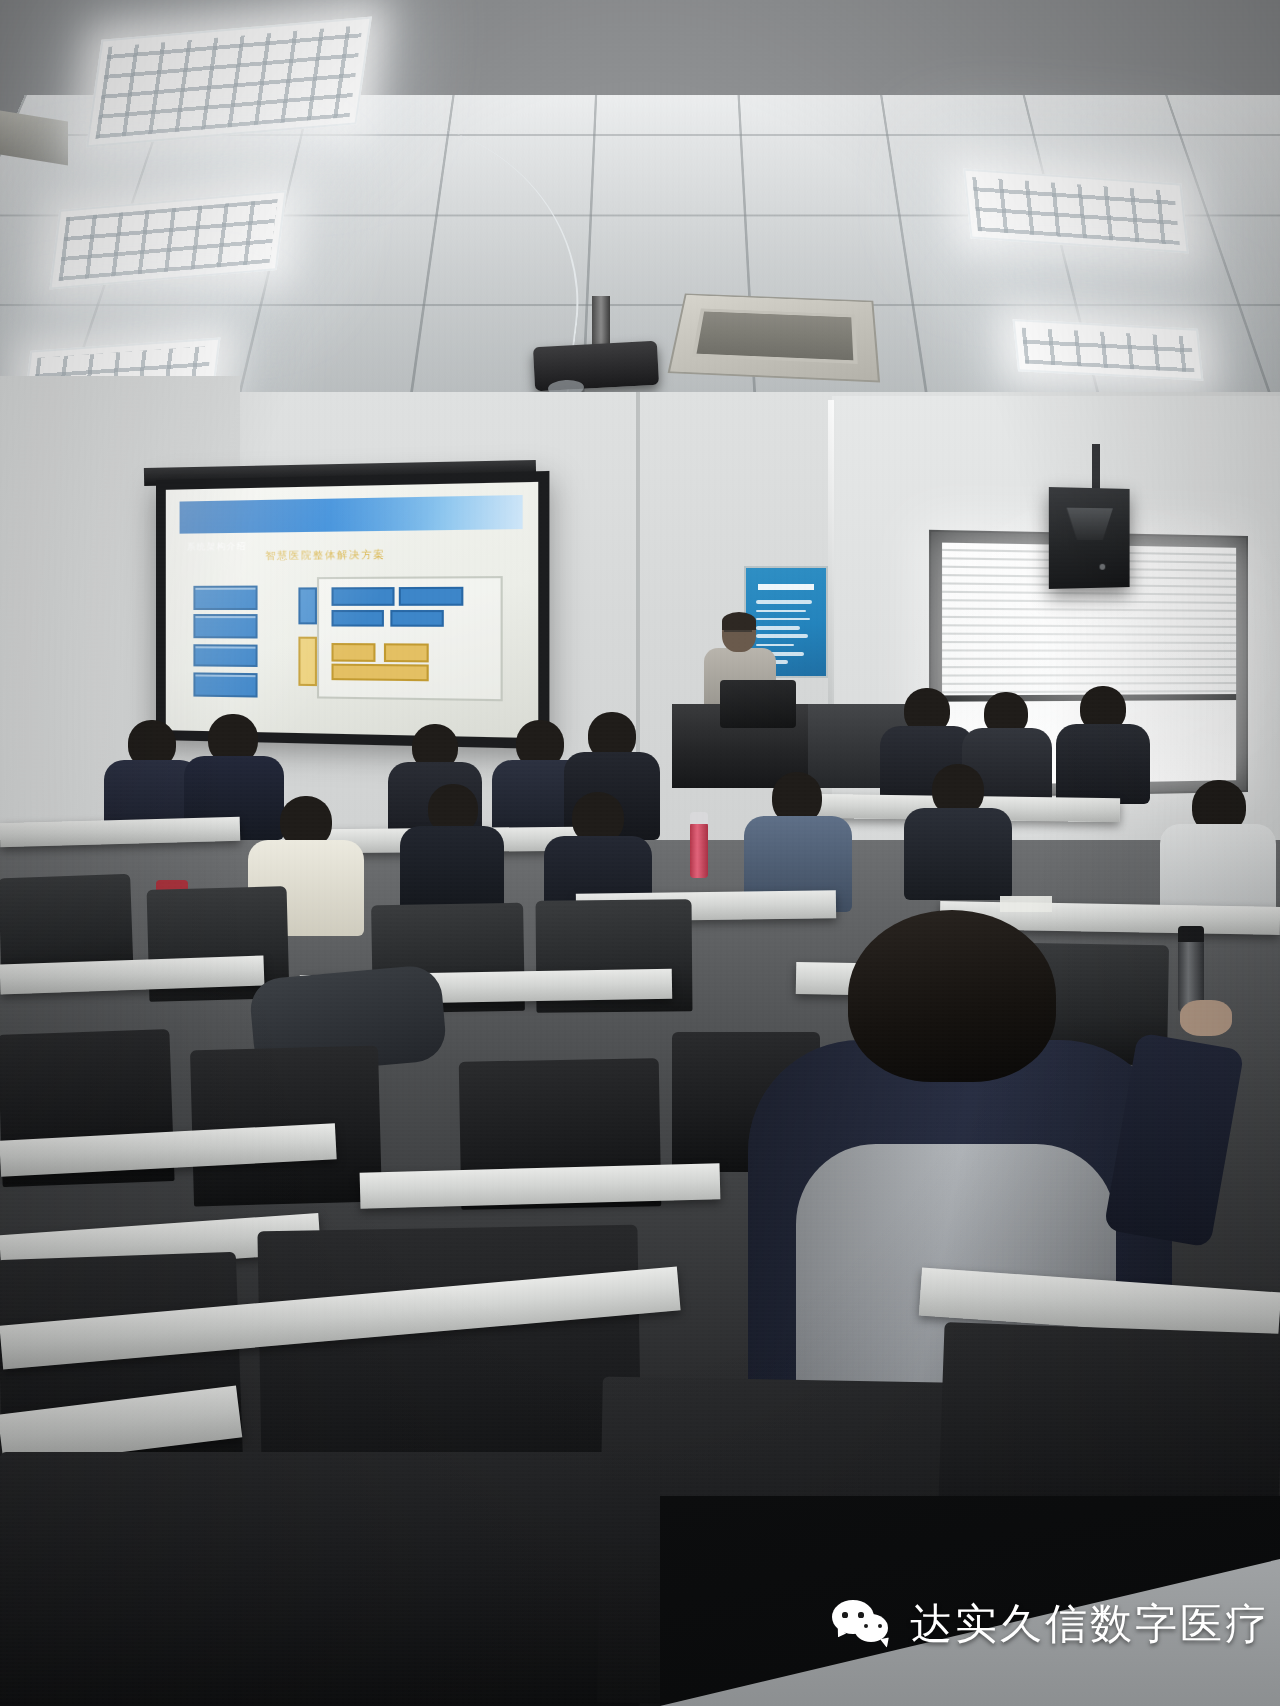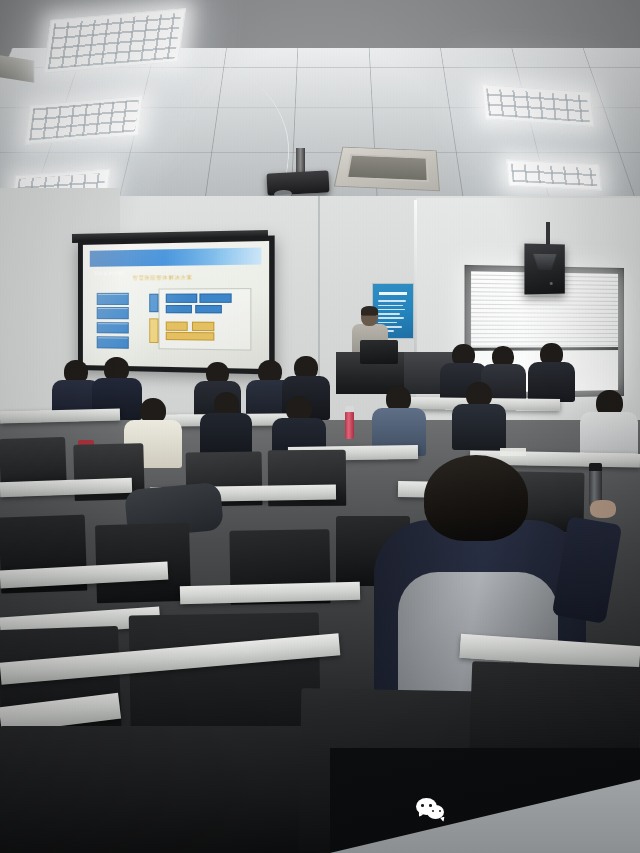--- a/index.html
+++ b/index.html
@@ -582,15 +582,16 @@
     <div class="wechat-logo">
       <div class="bubble big"></div>
       <div class="bubble-tail tail-big"></div>
       <div class="bubble small"></div>
       <div class="bubble-tail tail-small"></div>
       <div class="eye" style="left:5px;top:6px"></div>
       <div class="eye" style="left:13px;top:6px"></div>
       <div class="eye" style="left:16px;top:12px;width:2.2px;height:2.2px"></div>
       <div class="eye" style="left:23px;top:12px;width:2.2px;height:2.2px"></div>
     </div>
+    <div class="wm-text">达实久信数字医疗</div>
   </div>
 
 </div>
 
 </body></html>

